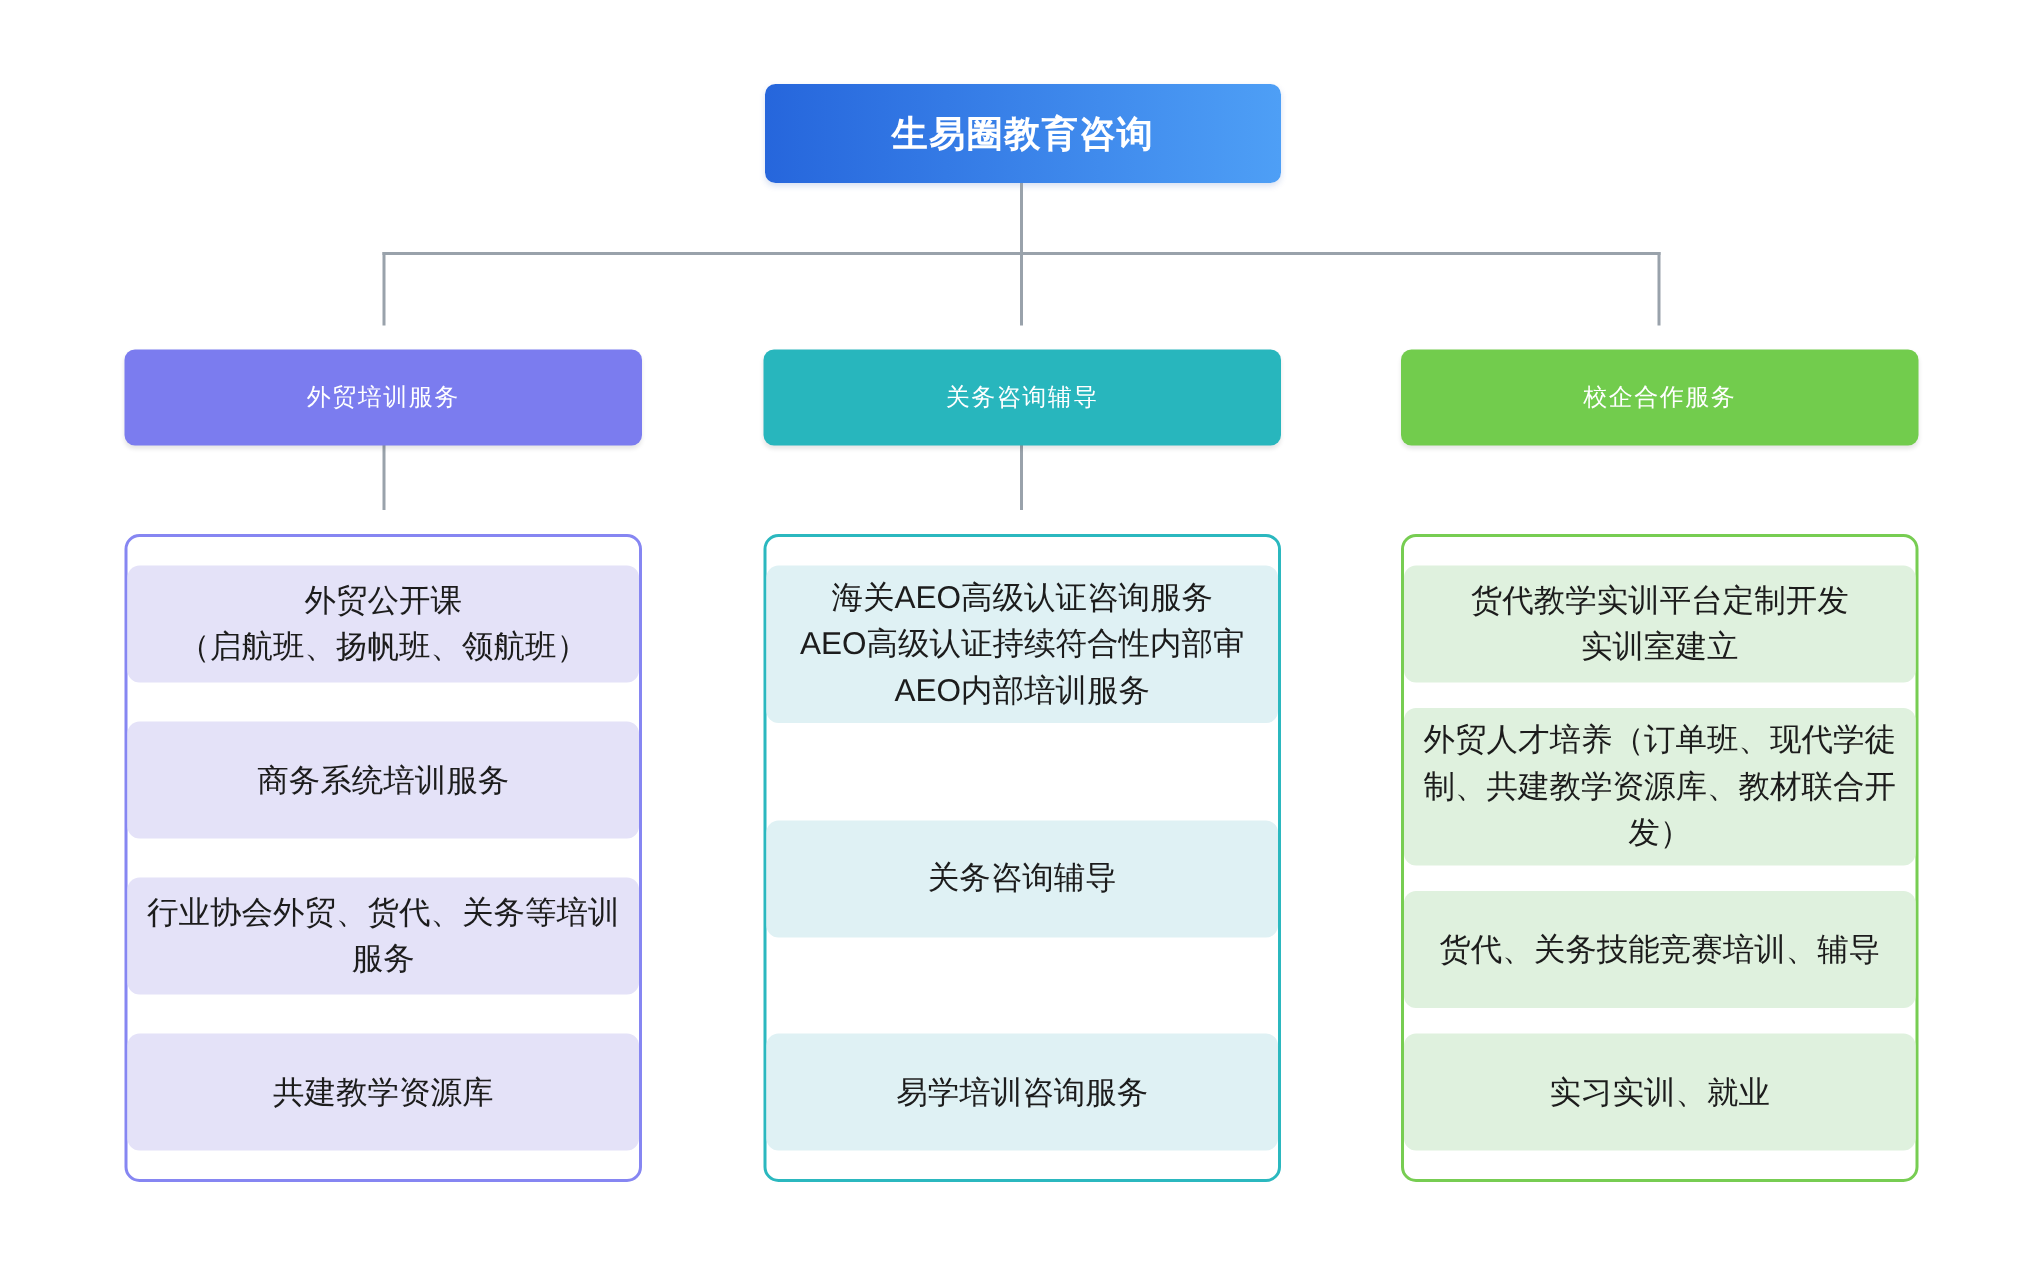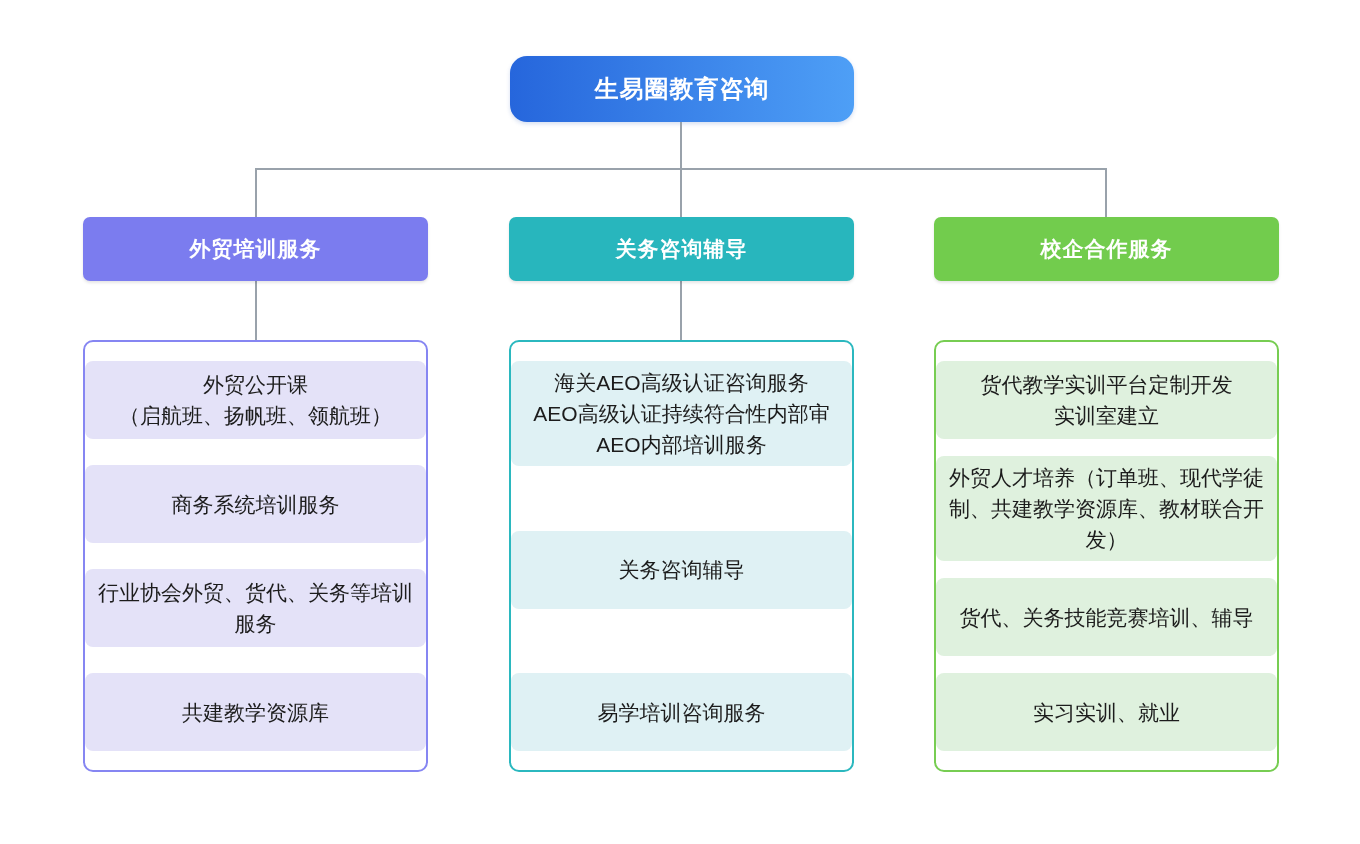--- a/index.html
+++ b/index.html
@@ -15,21 +15,21 @@
     background: #ffffff;
     overflow: hidden;
   }
   
   .root-node {
     position: absolute;
     left: 510px;
     top: 56px;
     width: 344px;
     height: 66px;
-    border-radius: 17px;
+    border-radius: 7px;
     display: flex;
     align-items: center;
     justify-content: center;
     color: #ffffff;
     font-size: 24px;
     font-weight: bold;
     letter-spacing: 1px;
     box-shadow: 0 2px 4px rgba(30,80,180,0.18);
   }
   
@@ -56,24 +56,25 @@
   .branch-col.col-2 { left: 509px; }
   .branch-col.col-3 { left: 934px; border-radius: 28px; }
   .branch-header {
     height: 64px;
     border-radius: 7px;
     background: var(--header-bg, #888);
     display: flex;
     align-items: center;
     justify-content: center;
     color: #ffffff;
-    font-size: 21px;
-    font-weight: bold;
+    font-size: 16px;
+    font-weight: normal;
     letter-spacing: 1px;
     box-shadow: 0 2px 3px rgba(0,0,0,0.10);
+    margin-top: 16px;
   }
   .branch-container {
     margin-top: 59px;
     box-sizing: border-box;
     height: 432px;
     border: 2px solid var(--border-color, #bbb);
     border-radius: 10px;
     background: #ffffff;
     padding: 19px 0;
     display: flex;

